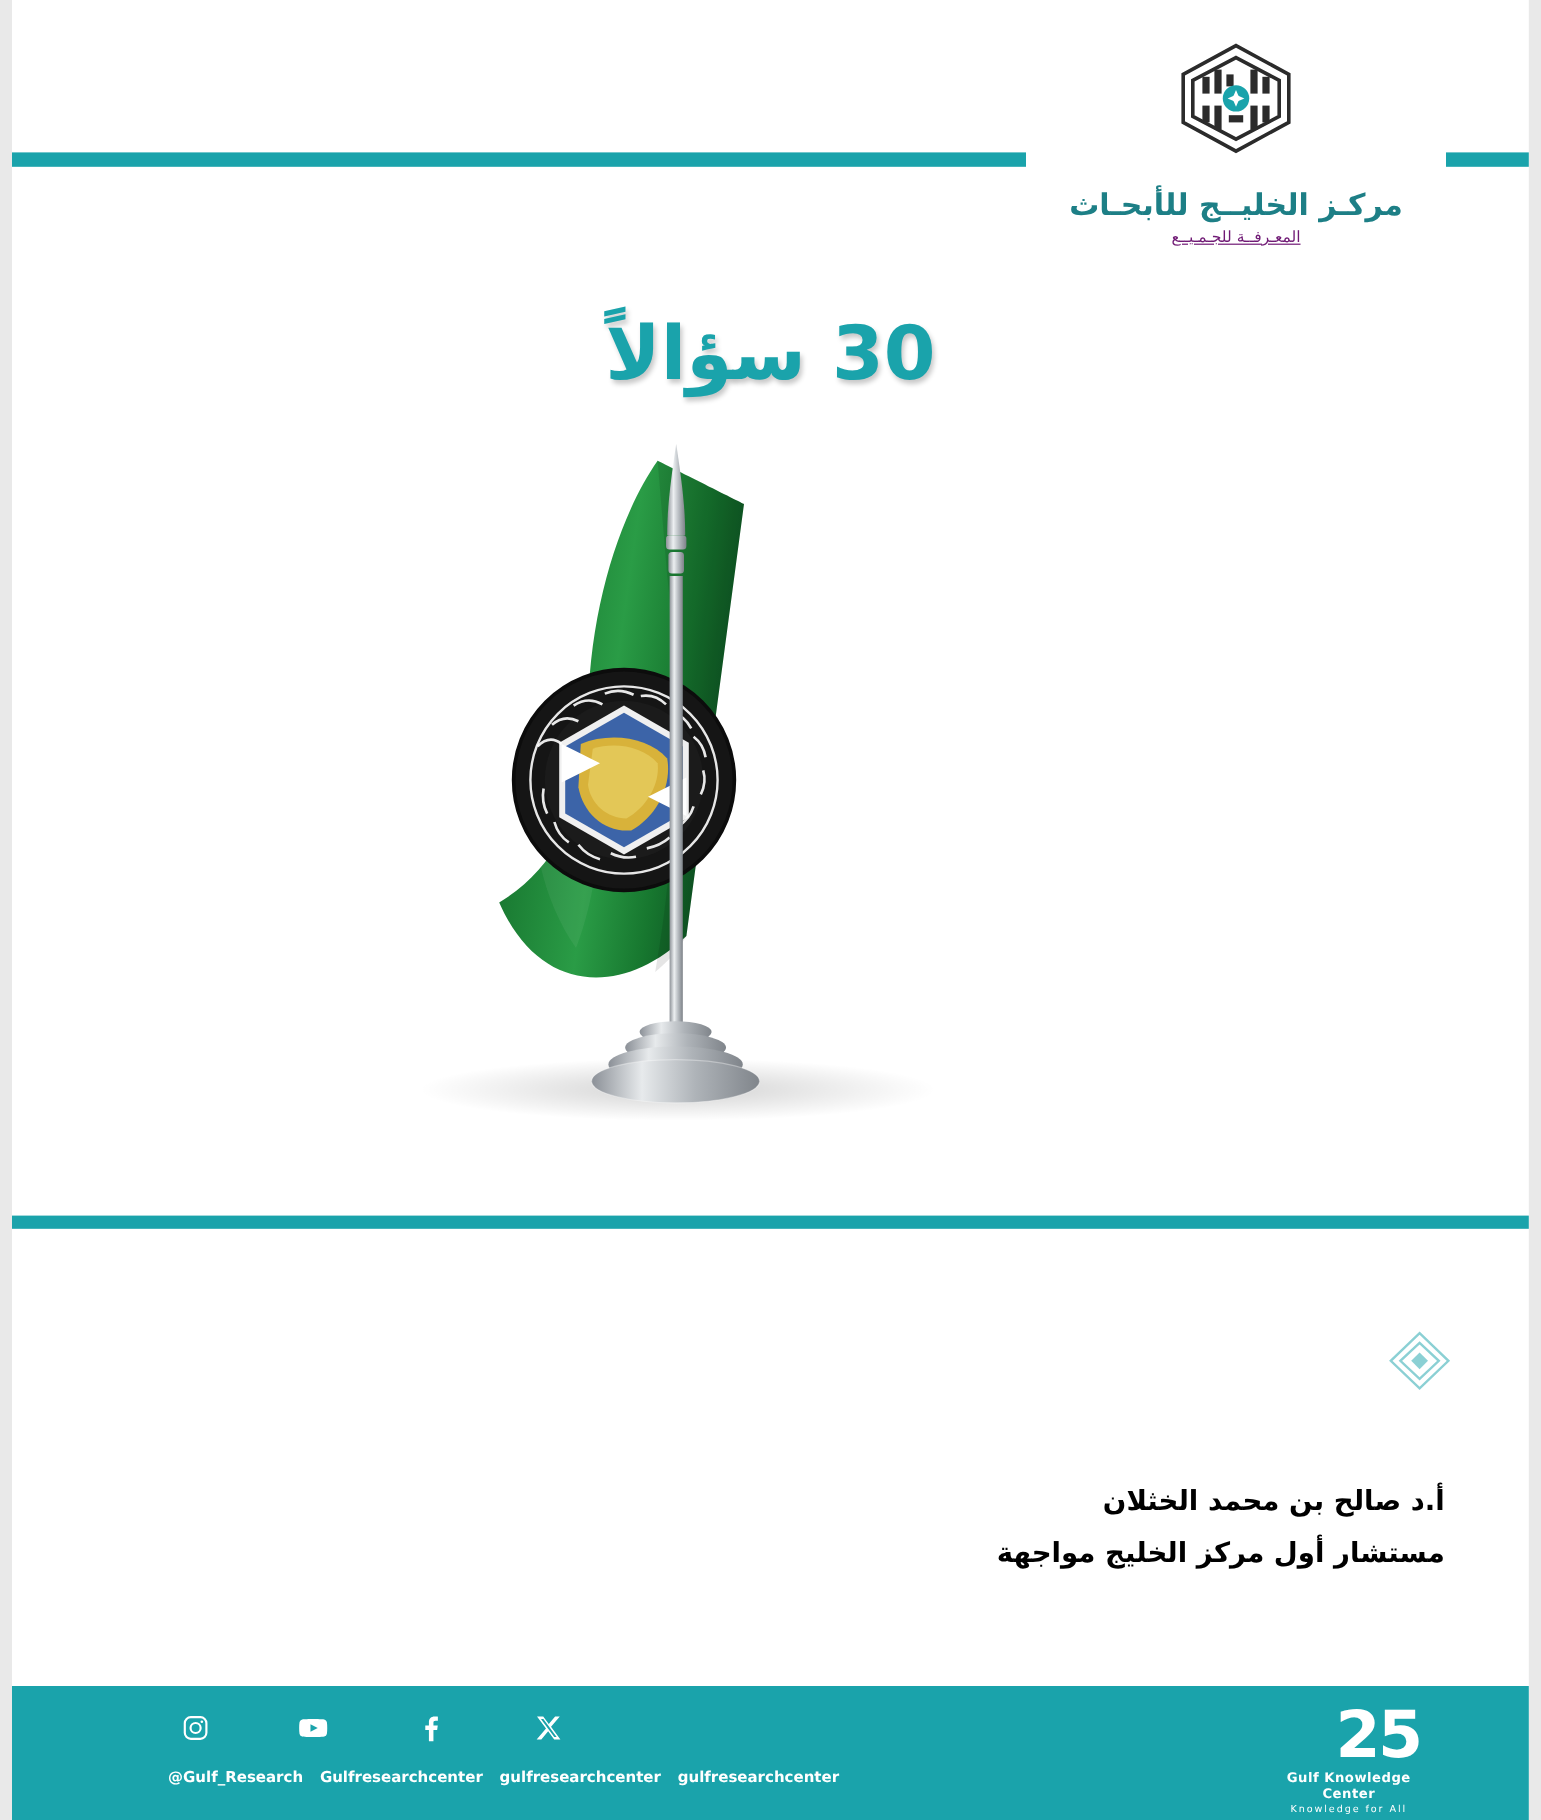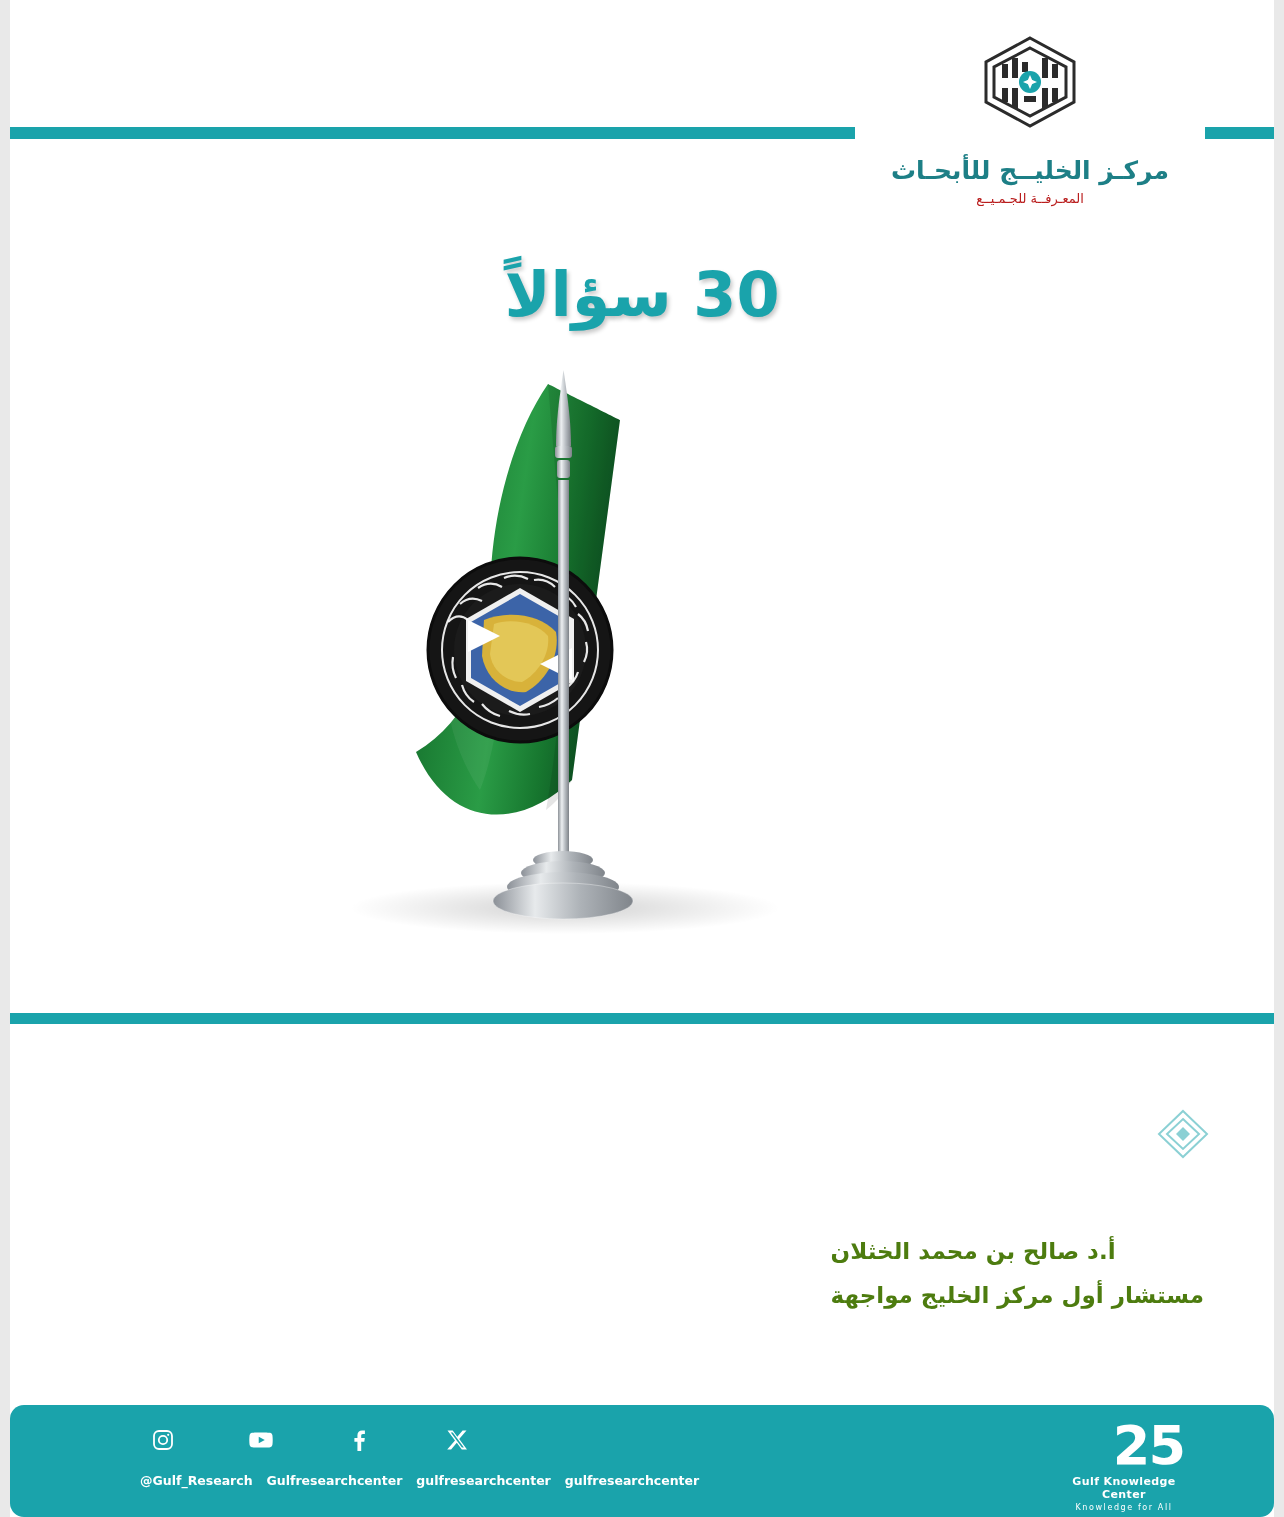--- a/index.html
+++ b/index.html
@@ -64,24 +64,25 @@
     font-size: 25px;
     font-weight: 700;
     color: #1d7f86;
     letter-spacing: 1px;
     direction: rtl;
     white-space: nowrap;
   }
   .logo-sub {
     margin-top: 6px;
     font-size: 13px;
-    color: #b91c1c;
+    color: #701a75;
     letter-spacing: 3px;
     direction: rtl;
     white-space: nowrap;
+    text-decoration: underline;
   }
 
   
   .main-heading {
     position: absolute;
     top: 258px;
     left: 0; right: 0;
     text-align: center;
     font-size: 62px;
     font-weight: 700;
@@ -118,42 +119,41 @@
     left: 1155px;
     width: 56px; height: 52px;
     opacity: .5;
   }
 
   
   .author-block {
     position: absolute;
     top: 1238px;
     right: 80px;
-    text-align: left;
-    direction: rtl;
-    color: #4d7c0f;
+    text-align: right;
+    direction: rtl;
+    color: #000000;
   }
   .author-name {
     font-size: 23px;
     font-weight: 700;
     margin-bottom: 18px;
   }
   .author-role {
     font-size: 23px;
     font-weight: 700;
   }
 
   
   .footer {
     position: absolute;
     left: 10px; right: 10px;
     bottom: 0;
     height: 112px;
     background: #1aa3ab;
-    border-radius: 14px;
   }
   .social-row {
     position: absolute;
     left: 140px;
     top: 22px;
     display: flex;
     gap: 72px;
     align-items: center;
   }
   .social-icon {

